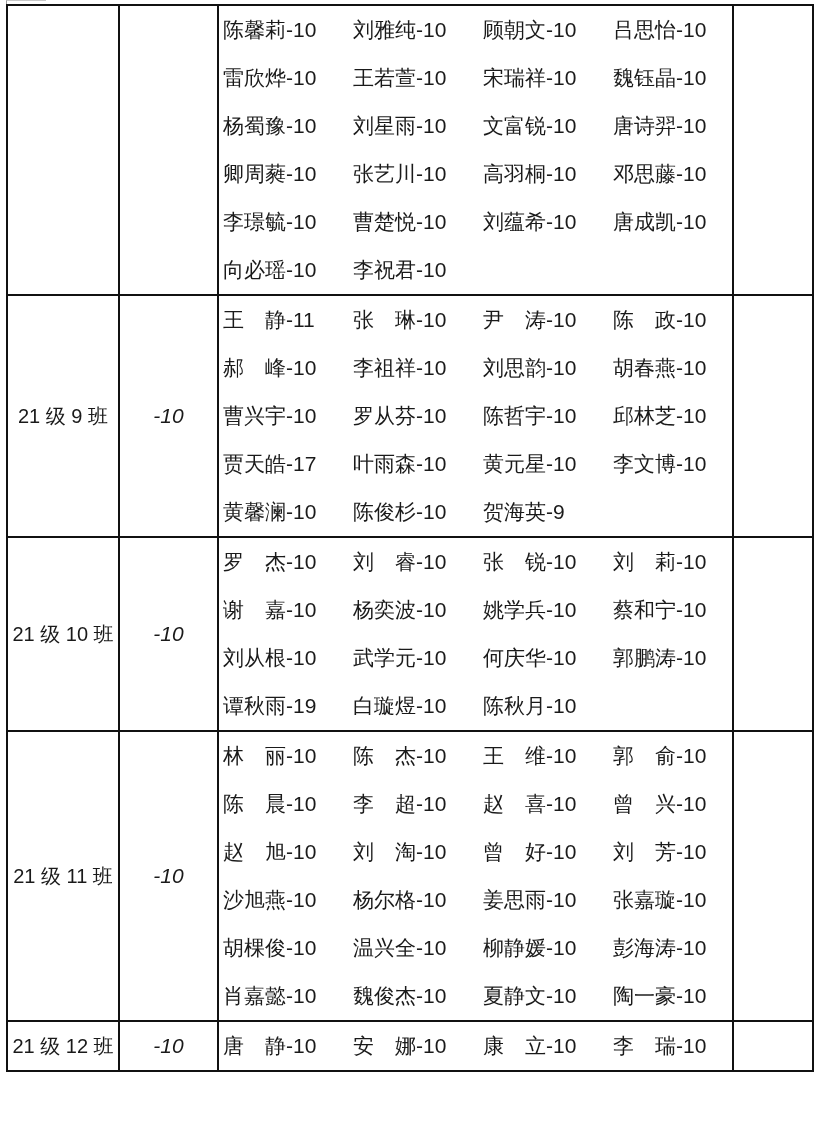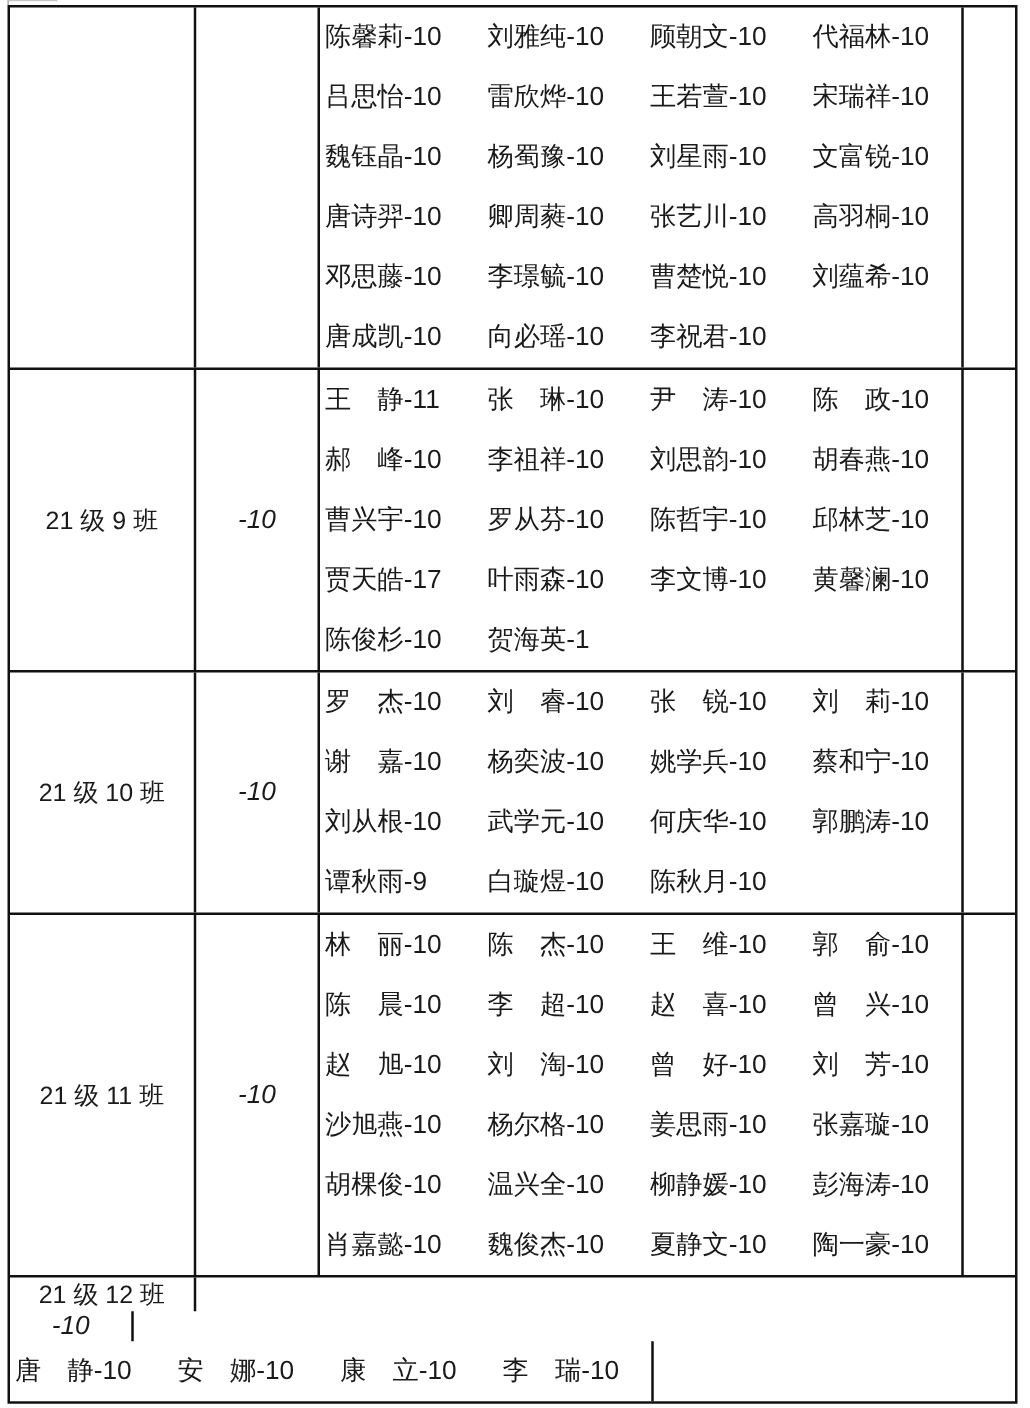--- a/index.html
+++ b/index.html
@@ -35,31 +35,30 @@
     box-sizing: border-box;
     background: #ffffff;
   }
   .trow {
     display: flex;
     align-items: stretch;
     border-bottom: 2px solid #111111;
   }
   .trow:last-child {
     border-bottom: none;
-    flex-direction: column;
   }
   .cell {
     box-sizing: border-box;
     border-right: 2px solid #111111;
   }
   .cell:last-child {
     border-right: none;
   }
   .class-cell {
-    width: 149px;
+    width: 112px;
     display: flex;
     align-items: center;
     justify-content: center;
     font-size: 20px;
     white-space: pre;
   }
   .score-cell {
     width: 99px;
     display: flex;
     align-items: center;
@@ -90,21 +89,20 @@
 <div class="page">
   <div class="edge-artifact"></div>
   <div class="score-table" id="score-table">
   <div class="trow">
     <div class="cell class-cell"></div>
     <div class="cell score-cell"></div>
     <div class="cell names-cell">
           <span class="student-entry">陈馨莉-10</span>
           <span class="student-entry">刘雅纯-10</span>
           <span class="student-entry">顾朝文-10</span>
-          <span class="student-entry">代福林-10</span>
           <span class="student-entry">吕思怡-10</span>
           <span class="student-entry">雷欣烨-10</span>
           <span class="student-entry">王若萱-10</span>
           <span class="student-entry">宋瑞祥-10</span>
           <span class="student-entry">魏钰晶-10</span>
           <span class="student-entry">杨蜀豫-10</span>
           <span class="student-entry">刘星雨-10</span>
           <span class="student-entry">文富锐-10</span>
           <span class="student-entry">唐诗羿-10</span>
           <span class="student-entry">卿周蕤-10</span>
@@ -132,45 +130,46 @@
           <span class="student-entry">郝　峰-10</span>
           <span class="student-entry">李祖祥-10</span>
           <span class="student-entry">刘思韵-10</span>
           <span class="student-entry">胡春燕-10</span>
           <span class="student-entry">曹兴宇-10</span>
           <span class="student-entry">罗从芬-10</span>
           <span class="student-entry">陈哲宇-10</span>
           <span class="student-entry">邱林芝-10</span>
           <span class="student-entry">贾天皓-17</span>
           <span class="student-entry">叶雨森-10</span>
+          <span class="student-entry">黄元星-10</span>
           <span class="student-entry">李文博-10</span>
           <span class="student-entry">黄馨澜-10</span>
           <span class="student-entry">陈俊杉-10</span>
-          <span class="student-entry">贺海英-1</span>
+          <span class="student-entry">贺海英-9</span>
         </div>
     <div class="cell empty-cell"></div>
   </div>
 
   <div class="trow">
     <div class="cell class-cell">21 级 10 班</div>
     <div class="cell score-cell">-10</div>
     <div class="cell names-cell">
           <span class="student-entry">罗　杰-10</span>
           <span class="student-entry">刘　睿-10</span>
           <span class="student-entry">张　锐-10</span>
           <span class="student-entry">刘　莉-10</span>
           <span class="student-entry">谢　嘉-10</span>
           <span class="student-entry">杨奕波-10</span>
           <span class="student-entry">姚学兵-10</span>
           <span class="student-entry">蔡和宁-10</span>
           <span class="student-entry">刘从根-10</span>
           <span class="student-entry">武学元-10</span>
           <span class="student-entry">何庆华-10</span>
           <span class="student-entry">郭鹏涛-10</span>
-          <span class="student-entry">谭秋雨-9</span>
+          <span class="student-entry">谭秋雨-19</span>
           <span class="student-entry">白璇煜-10</span>
           <span class="student-entry">陈秋月-10</span>
         </div>
     <div class="cell empty-cell"></div>
   </div>
 
   <div class="trow">
     <div class="cell class-cell">21 级 11 班</div>
     <div class="cell score-cell">-10</div>
     <div class="cell names-cell">

